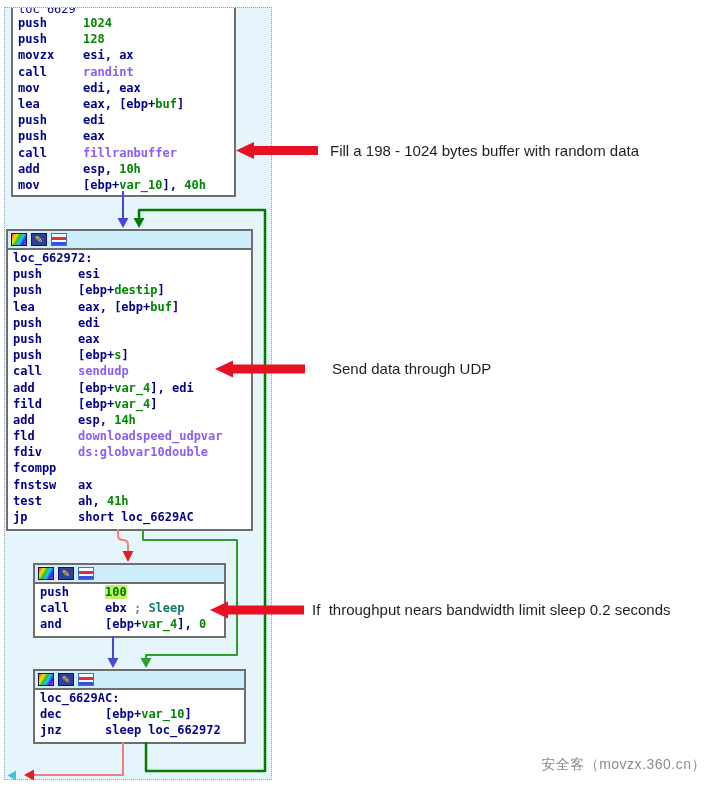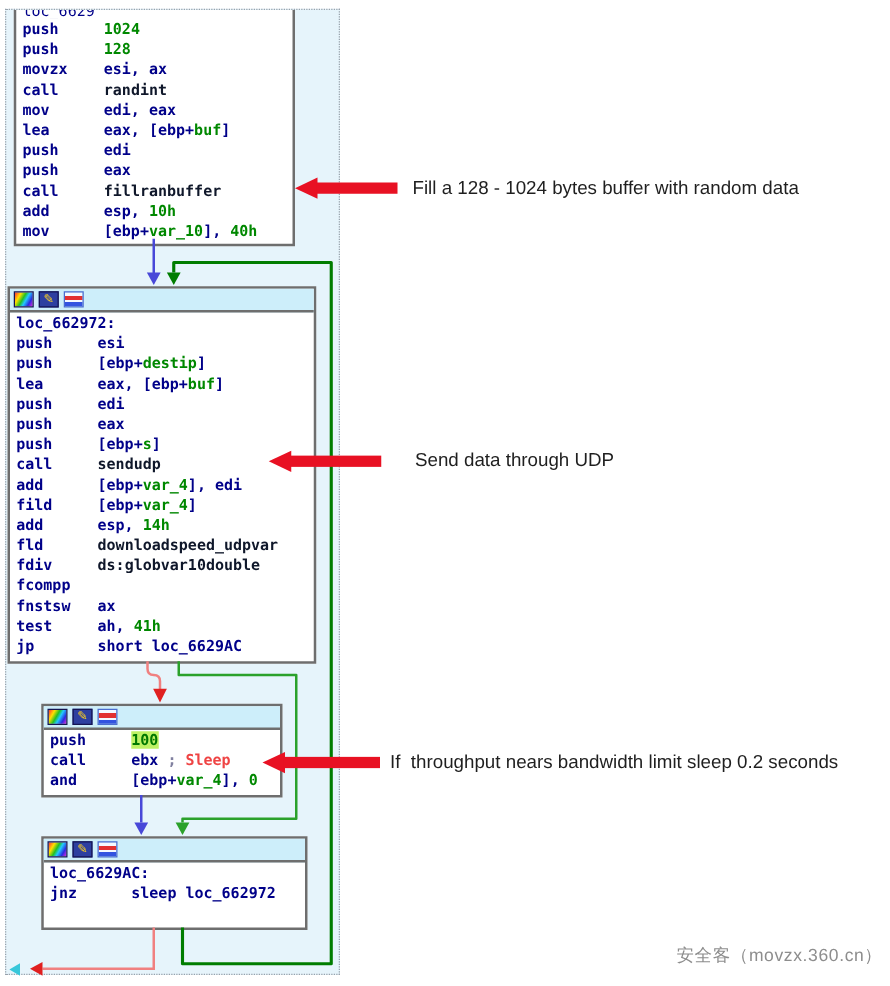--- a/index.html
+++ b/index.html
@@ -15,22 +15,22 @@
   .ic1{border:1px solid #141452;
        background:linear-gradient(120deg,#ff3232 0%,#ffe000 25%,#22c022 45%,#22c8ff 60%,#2a2ae0 80%,#e02ae0 100%);}
   .ic2{border:1px solid #141452;background:#2d3fa0;color:#ffd21e;font-size:10px;line-height:11px;text-align:center;overflow:hidden;}
   .ic3{border:1px solid #4a6ccf;
        background:linear-gradient(180deg,#f4f8ff 0 25%,#e23030 25% 55%,#f4f8ff 55% 72%,#3353e0 72% 100%);}
   .code{padding:0 20px 0 5px;font-family:"DejaVu Sans Mono",monospace;font-size:12px;
         font-weight:bold;line-height:16.2px;white-space:pre;color:#000089;}
   .row{height:16.2px;}
   .c-mn{color:#000089;}
   .c-num{color:#008800;}
-  .c-fn{color:#0f172a;}
-  .c-api{color:#ef4444;}
+  .c-fn{color:#8b5cf6;}
+  .c-api{color:#0f766e;}
   .c-cm{color:#8080a0;}
   .c-hl{color:#007800;background:#bef264;text-align:right;}
   .cliplbl{height:20px;overflow:hidden;position:relative;}
   .cliplbl span{position:absolute;top:6px;left:5px;font-family:"DejaVu Sans Mono",monospace;
         font-size:12px;font-weight:normal;line-height:16px;color:#000089;}
   
   .b1{left:6px;top:-15px;width:225px;height:204px;}
   .b2{left:1px;top:221px;width:247px;height:302px;}
   .b3{left:28px;top:555px;width:193px;height:75px;}
   .b4{left:28px;top:661px;width:213px;height:75px;}
@@ -72,21 +72,21 @@
       </div>
       <div class="code"><div class="row"><span class="c-mn">push     </span><span class="c-hl">100</span></div><div class="row"><span class="c-mn">call     ebx </span><span class="c-cm">; </span><span class="c-api">Sleep</span></div><div class="row"><span class="c-mn">and      [ebp+</span><span class="c-num">var_4</span><span class="c-mn">], </span><span class="c-num">0</span></div></div>
     </div>
 
     <div class="node b4">
       <div class="hdr">
         <div class="ic ic1"></div>
         <div class="ic ic2">✎</div>
         <div class="ic ic3"></div>
       </div>
-      <div class="code"><div class="row"><span class="c-mn">loc_6629AC:</span></div><div class="row"><span class="c-mn">jnz      sleep loc_662972</span></div></div>
+      <div class="code"><div class="row"><span class="c-mn">loc_6629AC:</span></div><div class="row"><span class="c-mn">dec      [ebp+</span><span class="c-num">var_10</span><span class="c-mn">]</span></div><div class="row"><span class="c-mn">jnz      sleep loc_662972</span></div></div>
     </div>
   </div>
 
   <svg class="overlay" viewBox="0 0 712 789" xmlns="http://www.w3.org/2000/svg">
 
     <g>
       <path d="M123 191 V219" stroke="#4848d8" stroke-width="2" fill="none"></path>
       <polygon points="117.5,218 128.5,218 123,228" fill="#4848d8"></polygon>
     </g>
     <g>
@@ -118,18 +118,18 @@
     <g fill="#e81123">
       <polygon points="215,369 233,360.5 233,377.5"></polygon>
       <rect x="232" y="364.5" width="73" height="9"></rect>
     </g>
     <g fill="#e81123">
       <polygon points="210,610 228,601.5 228,618.5"></polygon>
       <rect x="227" y="605.5" width="77" height="9"></rect>
     </g>
   </svg>
 
-  <div class="ann a1">Fill a 128 - 1024 bytes buffer with random data</div>
+  <div class="ann a1">Fill a 198 - 1024 bytes buffer with random data</div>
   <div class="ann a2">Send data through UDP</div>
   <div class="ann a3">If  throughput nears bandwidth limit sleep 0.2 seconds</div>
 
   <div class="watermark">安全客（movzx.360.cn）</div>
 </div>
 
 </body></html>

